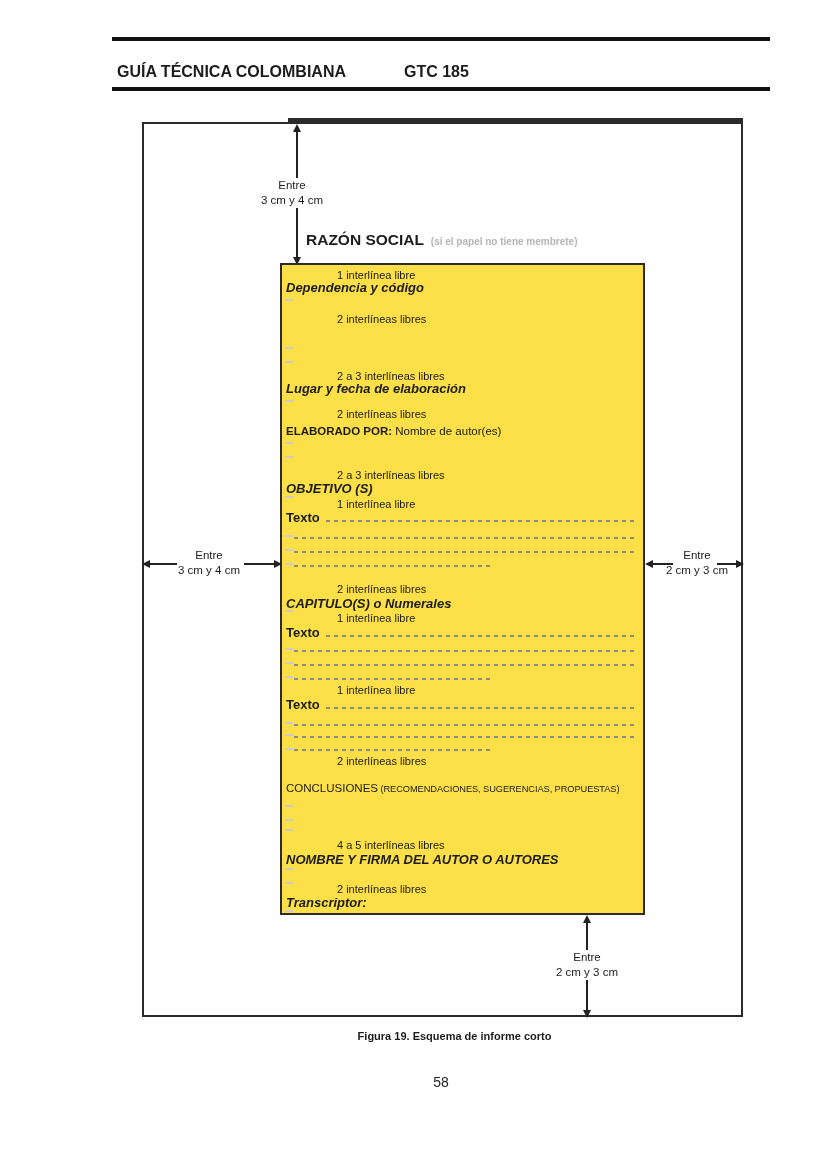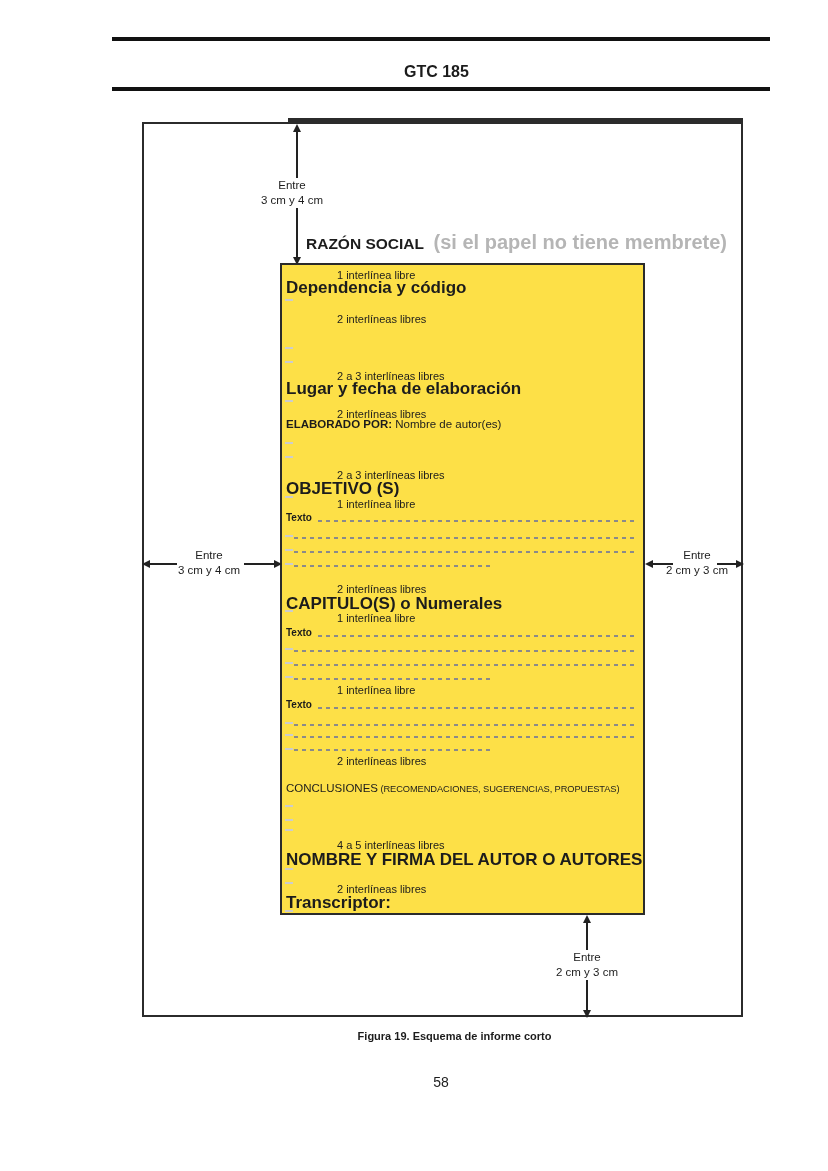--- a/index.html
+++ b/index.html
@@ -25,49 +25,50 @@
   .harrow{position:absolute;height:2px;background:#222;}
   .harrow.head-left::before{content:"";position:absolute;top:-3px;left:-2px;width:0;height:0;
       border-top:4px solid transparent;border-bottom:4px solid transparent;border-right:8px solid #222;}
   .harrow.head-right::after{content:"";position:absolute;top:-3px;right:-2px;width:0;height:0;
       border-top:4px solid transparent;border-bottom:4px solid transparent;border-left:8px solid #222;}
 
   .mlabel{position:absolute;text-align:center;font-size:11.5px;line-height:15px;color:#1c1c1c;z-index:3;}
   .mlabel.on-line{background:#fff;}
 
   .razon{position:absolute;left:306px;top:231px;white-space:nowrap;font-size:15.5px;font-weight:700;}
-  .razon .note{color:#b5b5b5;font-size:20px;}
+  .razon .note{color:#b5b5b5;font-size:10px;}
 
   
   .srow{position:absolute;white-space:nowrap;color:#1c1c1c;line-height:13px;}
   .srow.note{left:55px;font-size:11px;}
-  .srow.label{left:4px;font-size:17px;font-weight:700;}
+  .srow.label{left:4px;font-size:13px;font-weight:700;font-style:italic;}
   .srow.label2{left:4px;font-size:11.5px;}
   .srow.label2 .b{font-weight:700;}
   .srow.title{left:0;right:0;text-align:center;font-size:11.5px;font-weight:700;}
   .srow.conclusiones{left:4px;font-size:11.5px;font-weight:400;}
   .srow.conclusiones .small{font-size:9.3px;letter-spacing:-0.1px;}
-  .srow.texto{left:4px;right:8px;display:flex;font-size:10px;}
+  .srow.texto{left:4px;right:8px;display:flex;font-size:13px;}
   .srow.texto .b{font-weight:700;}
   .dashbg{background:repeating-linear-gradient(to right,#8a8a8a 0 4.5px,transparent 4.5px 8px);}
   .srow.texto .dashline{flex:1;height:2px;margin-left:6px;margin-top:9px;}
   .srow.dash{left:12px;right:8px;height:2px;}
   .srow.dashshort{left:12px;width:198px;height:2px;}
   .tick{position:absolute;left:3px;width:8px;height:2px;background:#cccccc;}
 
   .center-band{position:absolute;text-align:center;}
   .caption{left:154px;width:601px;top:1030px;font-size:11px;font-weight:700;}
   .pagenum{left:112px;width:658px;top:1074px;font-size:14px;}
 </style>
 </head>
 <body>
 
 <div class="page">
 
   <div class="hrule" style="left:112px;top:37px;width:658px;height:4px;"></div>
+  <span class="header-text" style="left:117px;top:63px;">GUÍA TÉCNICA COLOMBIANA</span>
   <span class="header-text" style="left:404px;top:63px;">GTC 185</span>
   <div class="hrule" style="left:112px;top:87px;width:658px;height:4px;"></div>
 
   <div class="outer-rect"></div>
   <div class="outer-top-thick"></div>
 
   <div class="varrow head-up head-down" style="left:296px;top:126px;height:137px;"></div>
   <div class="mlabel on-line" style="left:247px;top:178px;width:90px;">
     <div>Entre</div>
     <div>3 cm y 4 cm</div>
@@ -78,21 +79,21 @@
     <span class="note">&nbsp;<span>(si el papel no tiene membrete)</span></span>
   </div>
 
   <div class="inner-rect" id="inner-rect">
       <div class="srow note" style="top: 4px;">1 interlínea libre</div>
       <div class="srow label" style="top: 16px;">Dependencia y código</div>
       <div class="srow note" style="top: 48px;">2 interlíneas libres</div>
       <div class="srow note" style="top: 105px;">2 a 3 interlíneas libres</div>
       <div class="srow label" style="top: 117px;">Lugar  y fecha de elaboración</div>
       <div class="srow note" style="top: 143px;">2 interlíneas libres</div>
-      <div class="srow label2" style="top: 153px; text-align: right;"><span class="b">ELABORADO POR:</span><span class="r"> Nombre de autor(es)</span></div>
+      <div class="srow label2" style="top: 160px; text-align: right;"><span class="b">ELABORADO POR:</span><span class="r"> Nombre de autor(es)</span></div>
       <div class="srow note" style="top: 204px;">2 a 3 interlíneas libres</div>
       <div class="srow label" style="top: 217px;">OBJETIVO (S)</div>
       <div class="srow note" style="top: 233px;">1 interlínea libre</div>
       <div class="srow texto" style="top: 246px;">
         <span class="b">Texto</span>
         <span class="dashline dashbg"></span>
       </div>
       <div class="srow dash dashbg" style="top: 272px;"></div>
       <div class="srow dash dashbg" style="top: 286px;"></div>
       <div class="srow dashshort dashbg" style="top: 300px;"></div>

